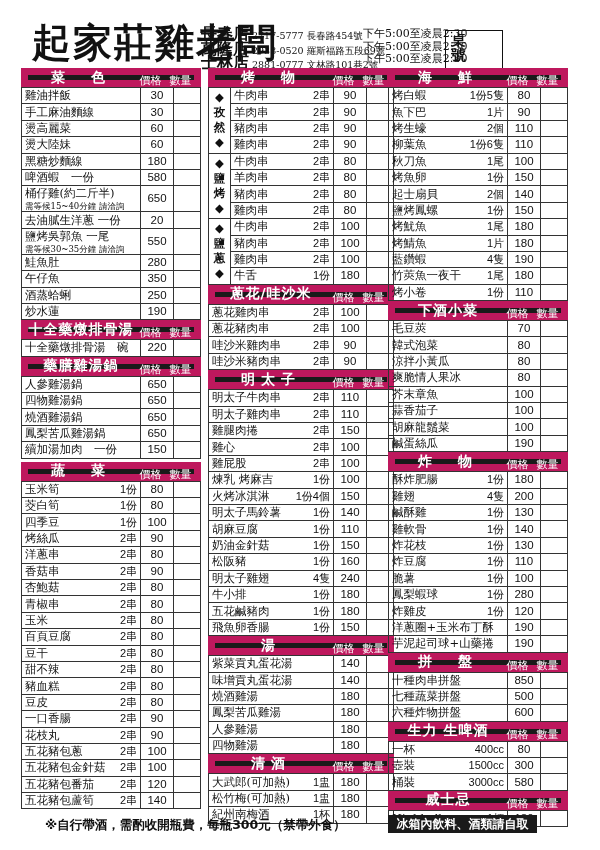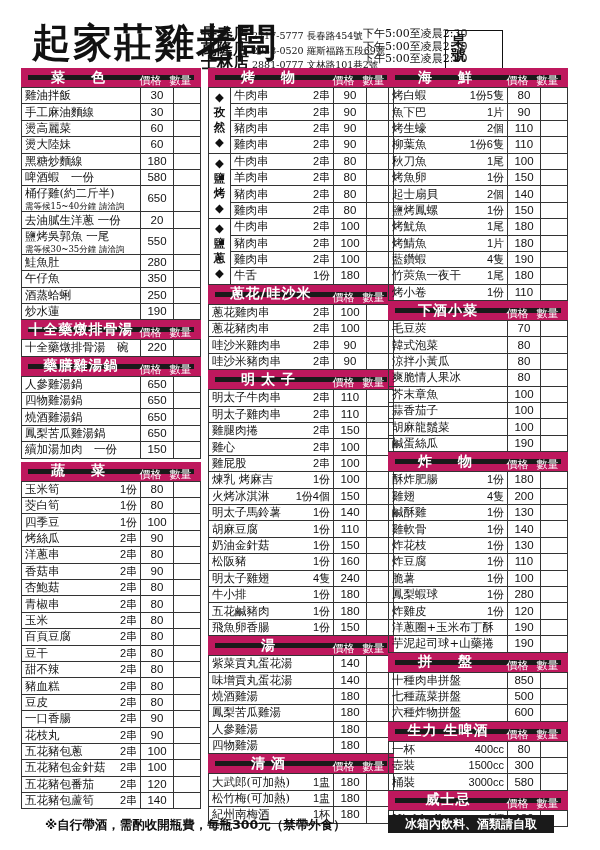--- a/index.html
+++ b/index.html
@@ -29,21 +29,21 @@
   table.menu { width: 100%; border-collapse: collapse; table-layout: fixed; }
   table.menu td { border: 1px solid #333; height: 16.4px; font-size: 11.5px; padding: 0 3px; white-space: nowrap; overflow: hidden; line-height: 15px; }
   td.price { width: 33px; text-align: center; font-family: "Liberation Sans", sans-serif; font-size: 11.5px; }
   td.qty { width: 27px; }
   .unit { float: right; font-family: "Liberation Sans", sans-serif; font-size: 11px; }
   .note { display: block; font-size: 8.5px; line-height: 10px; }
   td.tall { height: 31px; }
   td.tall2 { height: 22px; }
   td.side { width: 22px; text-align: center; font-family: "DejaVu Sans", sans-serif; font-weight: bold; font-size: 11px; line-height: 13px; padding: 0; white-space: normal; }
   .footer-note { position: absolute; left: 45px; top: 817px; font-family: "DejaVu Sans", sans-serif; font-weight: bold; font-size: 12.5px; }
-  .footer-badge { position: absolute; left: 388px; top: 815px; width: 166px; height: 18px; background: #1a1a1a; color: #fff; font-family: Liberation Sans, sans-serif; font-weight: bold; font-size: 12px; text-align: center; line-height: 18px; }
+  .footer-badge { position: absolute; left: 388px; top: 815px; width: 149px; height: 18px; background: #1a1a1a; color: #fff; font-family: Liberation Sans, sans-serif; font-weight: bold; font-size: 12px; text-align: center; line-height: 18px; }
 </style>
 </head>
 <body>
 
 <div class="header">
   <div class="brand">起家莊雞老闆</div>
   <div class="stores">
     <div class="store-row"><span class="store-name">長春店</span> <span>2717-5777</span> <span>長春路454號</span></div>
     <div class="store-row"><span class="store-name">萬隆店</span> <span>2933-0520</span> <span>羅斯福路五段69號</span></div>
     <div class="store-row"><span class="store-name">士林店</span> <span>2881-0777</span> <span>文林路101巷2號</span></div>

